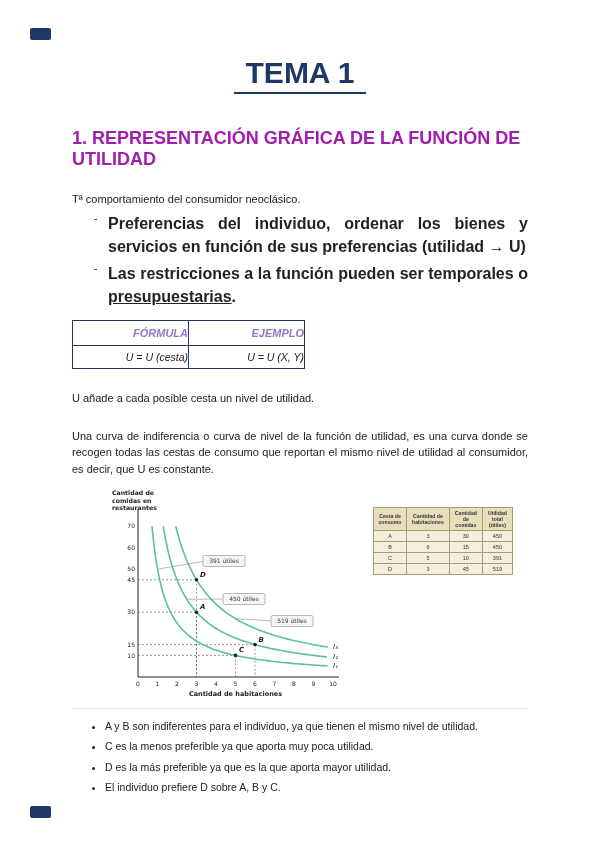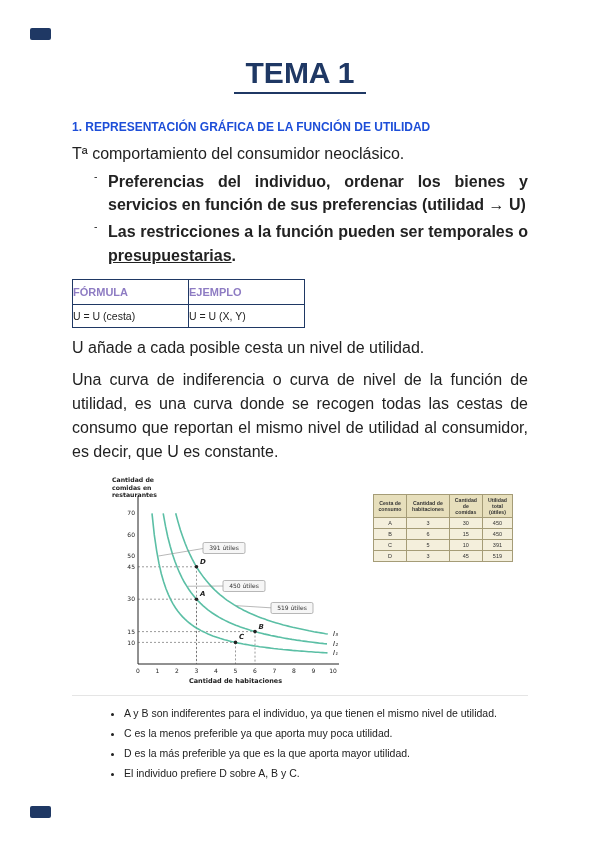--- a/index.html
+++ b/index.html
@@ -6,40 +6,40 @@
   html,body { width:600px; }
   body { font-family:"Liberation Sans","DejaVu Sans",sans-serif; background:#ffffff; color:#222; }
   .page { position:relative; width:600px; height:848px; background:#fff; overflow:hidden; }
   .corner-mark { position:absolute; left:30px; width:21px; height:12px; background:#1F3864; border-radius:2px; }
   .corner-mark.top { top:28px; }
   .corner-mark.bottom { top:806px; }
   .content { padding:44px 72px 0 72px; }
   .title-wrap { text-align:center; margin-top:12px; }
   .title { display:inline-block; font-size:30px; font-weight:bold; color:#1F3864; border-bottom:2.5px solid #1F3864; padding:0 12px 2px 12px; }
   .subtitle { text-align:center; color:#8E7CC3; font-size:14px; margin-top:16px; letter-spacing:0.3px; }
-  .sec-heading { color:#1d4ed8; font-size:12px; font-weight:bold; margin-top:26px; }
-  .body { font-size:16px; line-height:1.5; margin-top:8px; }
+  .sec-heading { color:#a21caf; font-size:18px; font-weight:bold; margin-top:34px; }
+  .body { font-size:11px; line-height:1.5; margin-top:21px; }
   .justify { text-align:justify; }
   .dash-list { margin-top:3px; }
   .dash-item { display:flex; margin-top:4px; padding-left:22px; }
   .dash { width:14px; flex:0 0 14px; font-size:10.5px; }
   .dash-text { flex:1; font-size:16px; line-height:1.45; text-align:justify;font-weight:bold; }
   .u { text-decoration:underline; }
   .sub-heading { color:#8E7CC3; font-size:12.5px; font-weight:bold; margin-top:26px; }
   .formula-table { border-collapse:collapse; margin-top:12px; }
-  .formula-table th, .formula-table td { border:1.7px solid #1F3864; width:116px; text-align:left; }
+  .formula-table th, .formula-table td { border:1.7px solid #1F3864; width:116px; text-align:right;font-style:italic; }
   .formula-table th { color:#8E7CC3; font-size:11px; font-weight:bold; padding:6px 0; }
   .formula-table td { font-size:10.5px; padding:5px 0; }
   .figure { display:flex; align-items:flex-start; margin:8px 0 0 36px; gap:10px; }
   svg { font-family:"DejaVu Sans",sans-serif; }
   .mini-table { border-collapse:collapse; margin-top:22px; background:#F4EFDC; width:140px; }
   .mini-table th, .mini-table td { border:0.5px solid #A59C77; font-size:5.5px; padding:2px 3px; text-align:center; color:#333; }
   .mini-table th { background:#E7DFBC; font-weight:bold; font-size:5.2px; }
   .figure-divider { border-top:1px solid #E5E5E5; margin:8px 0 2px 0; }
-  .bullet-list { margin:10px 0 0 52px; list-style:disc; }
+  .bullet-list { margin:10px 0 0 33px; list-style:disc; }
   .bullet-list li { font-size:10.5px; line-height:1.45; margin-top:5px; }
 </style>
 </head>
 <body>
 
 <div class="page">
   <div class="corner-mark top"></div>
 
   <div class="content">
     <div class="title-wrap">

